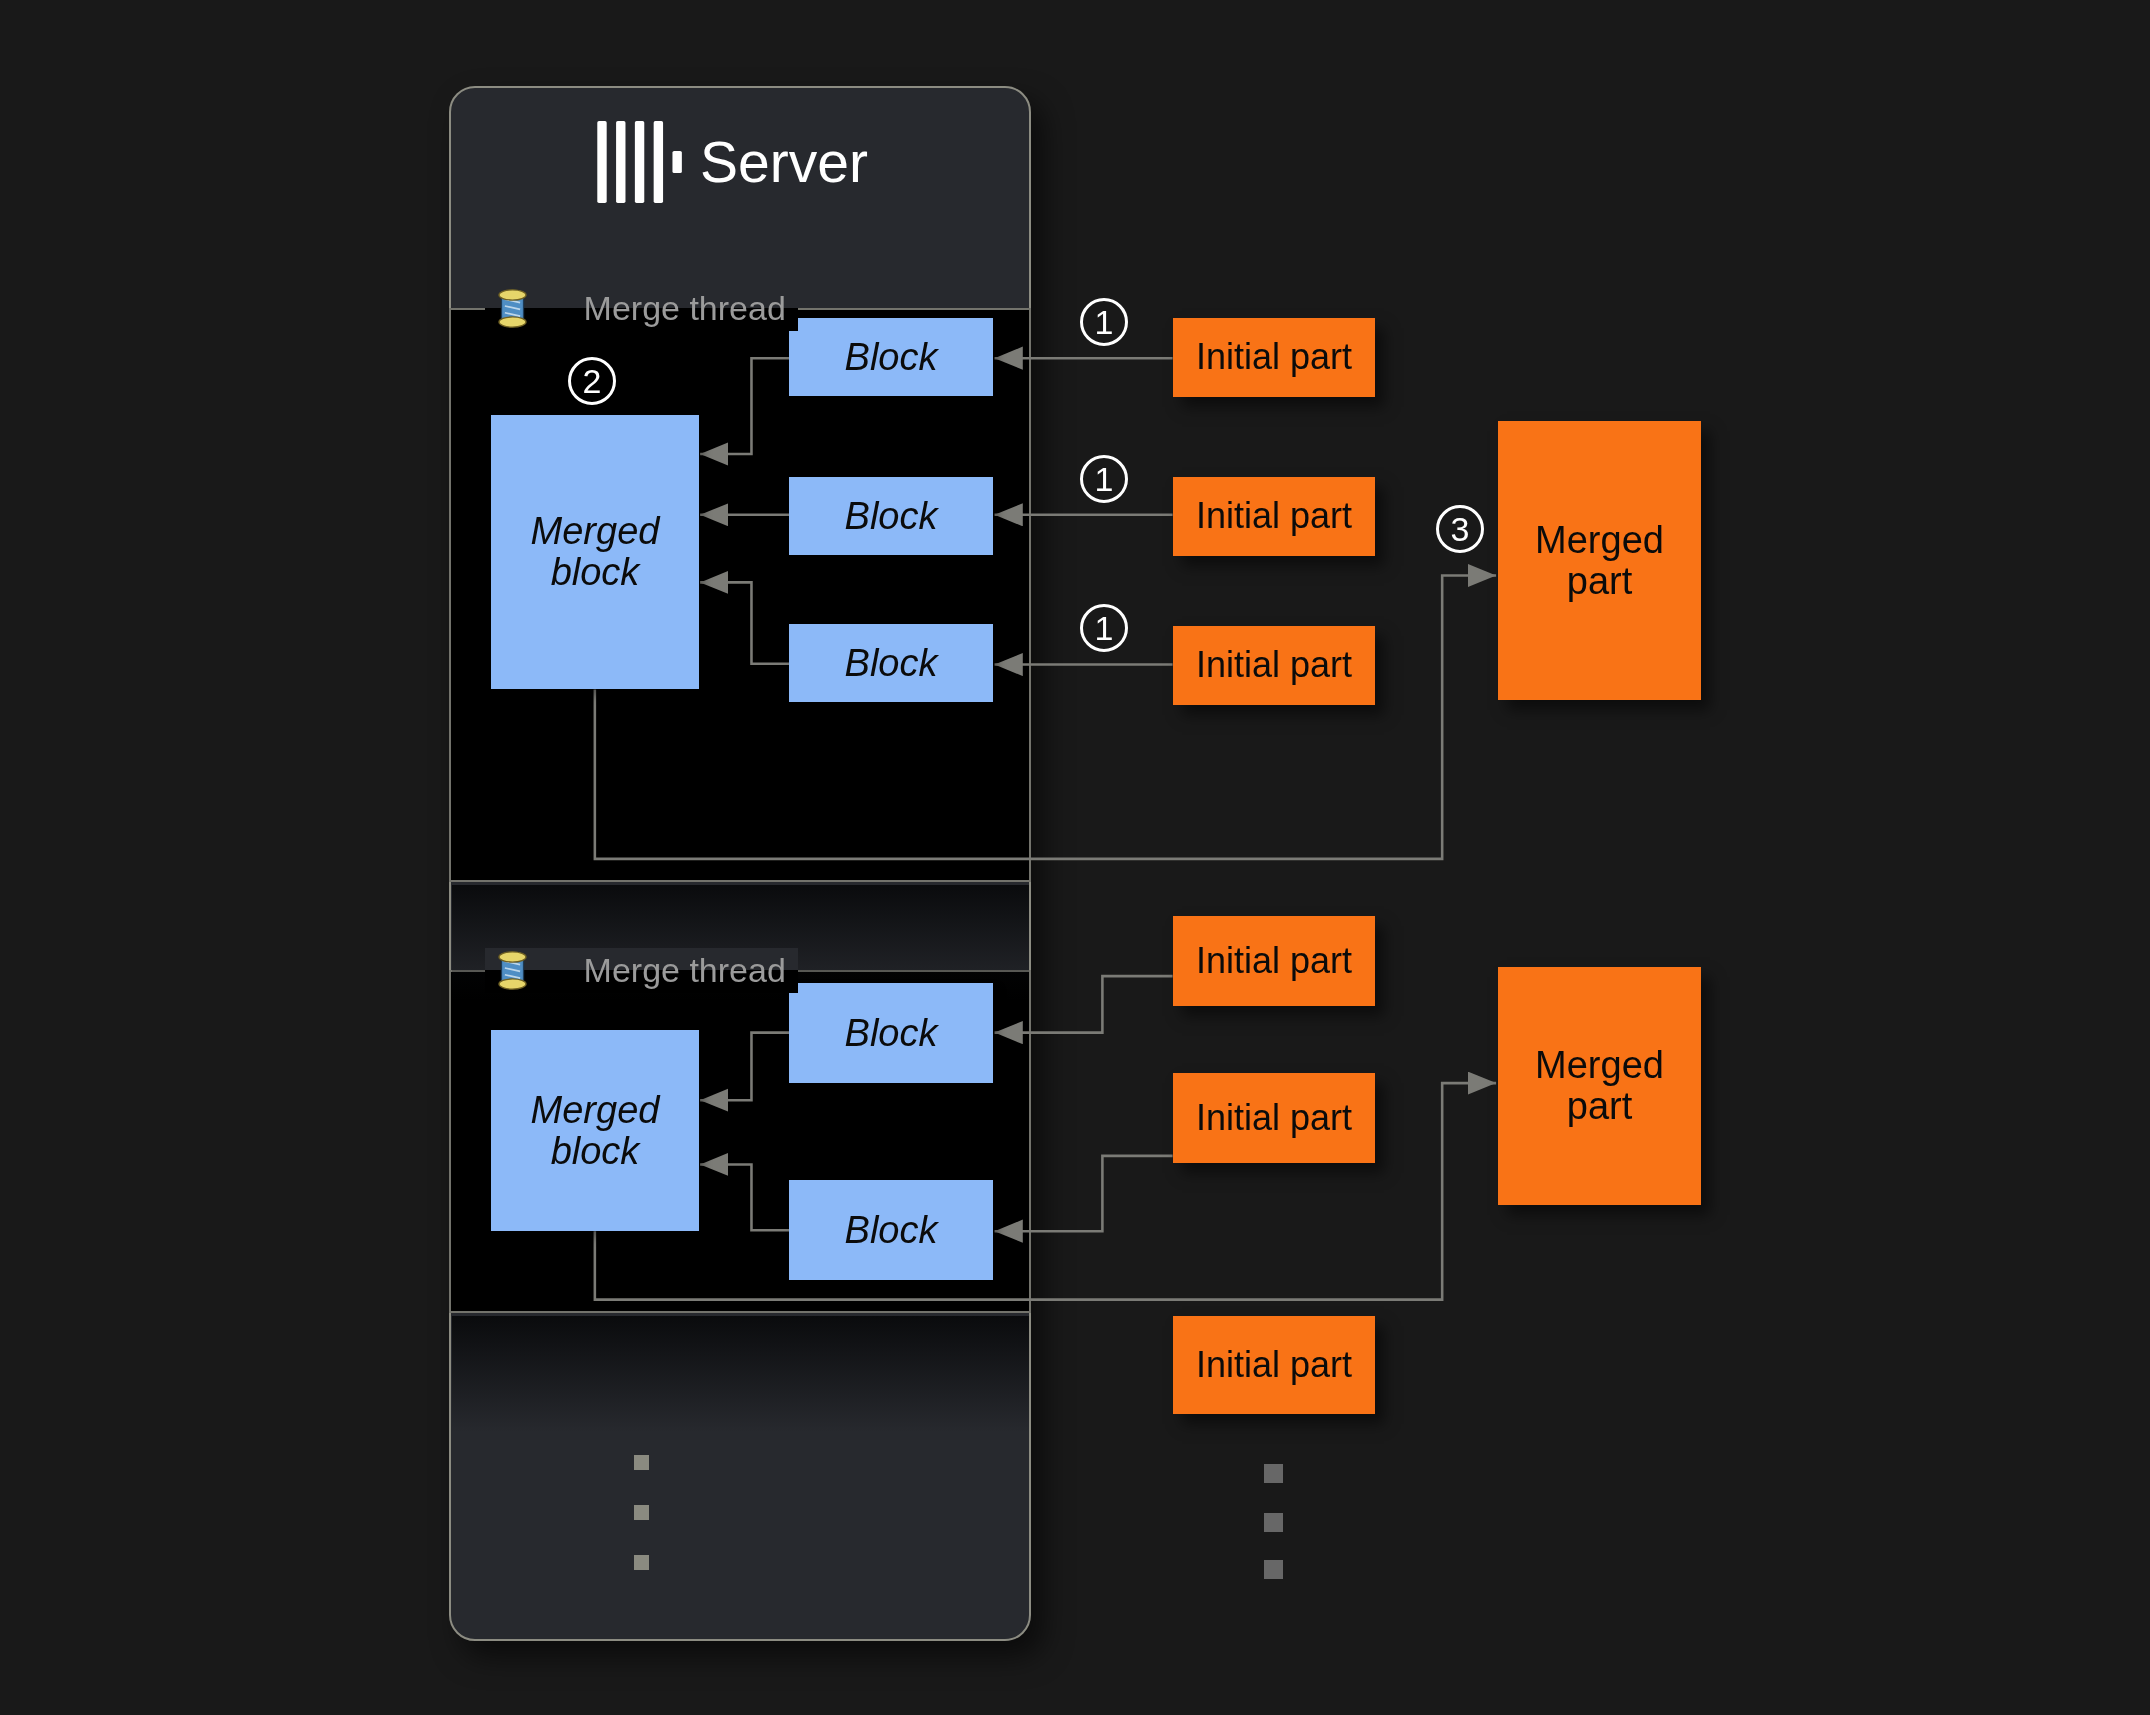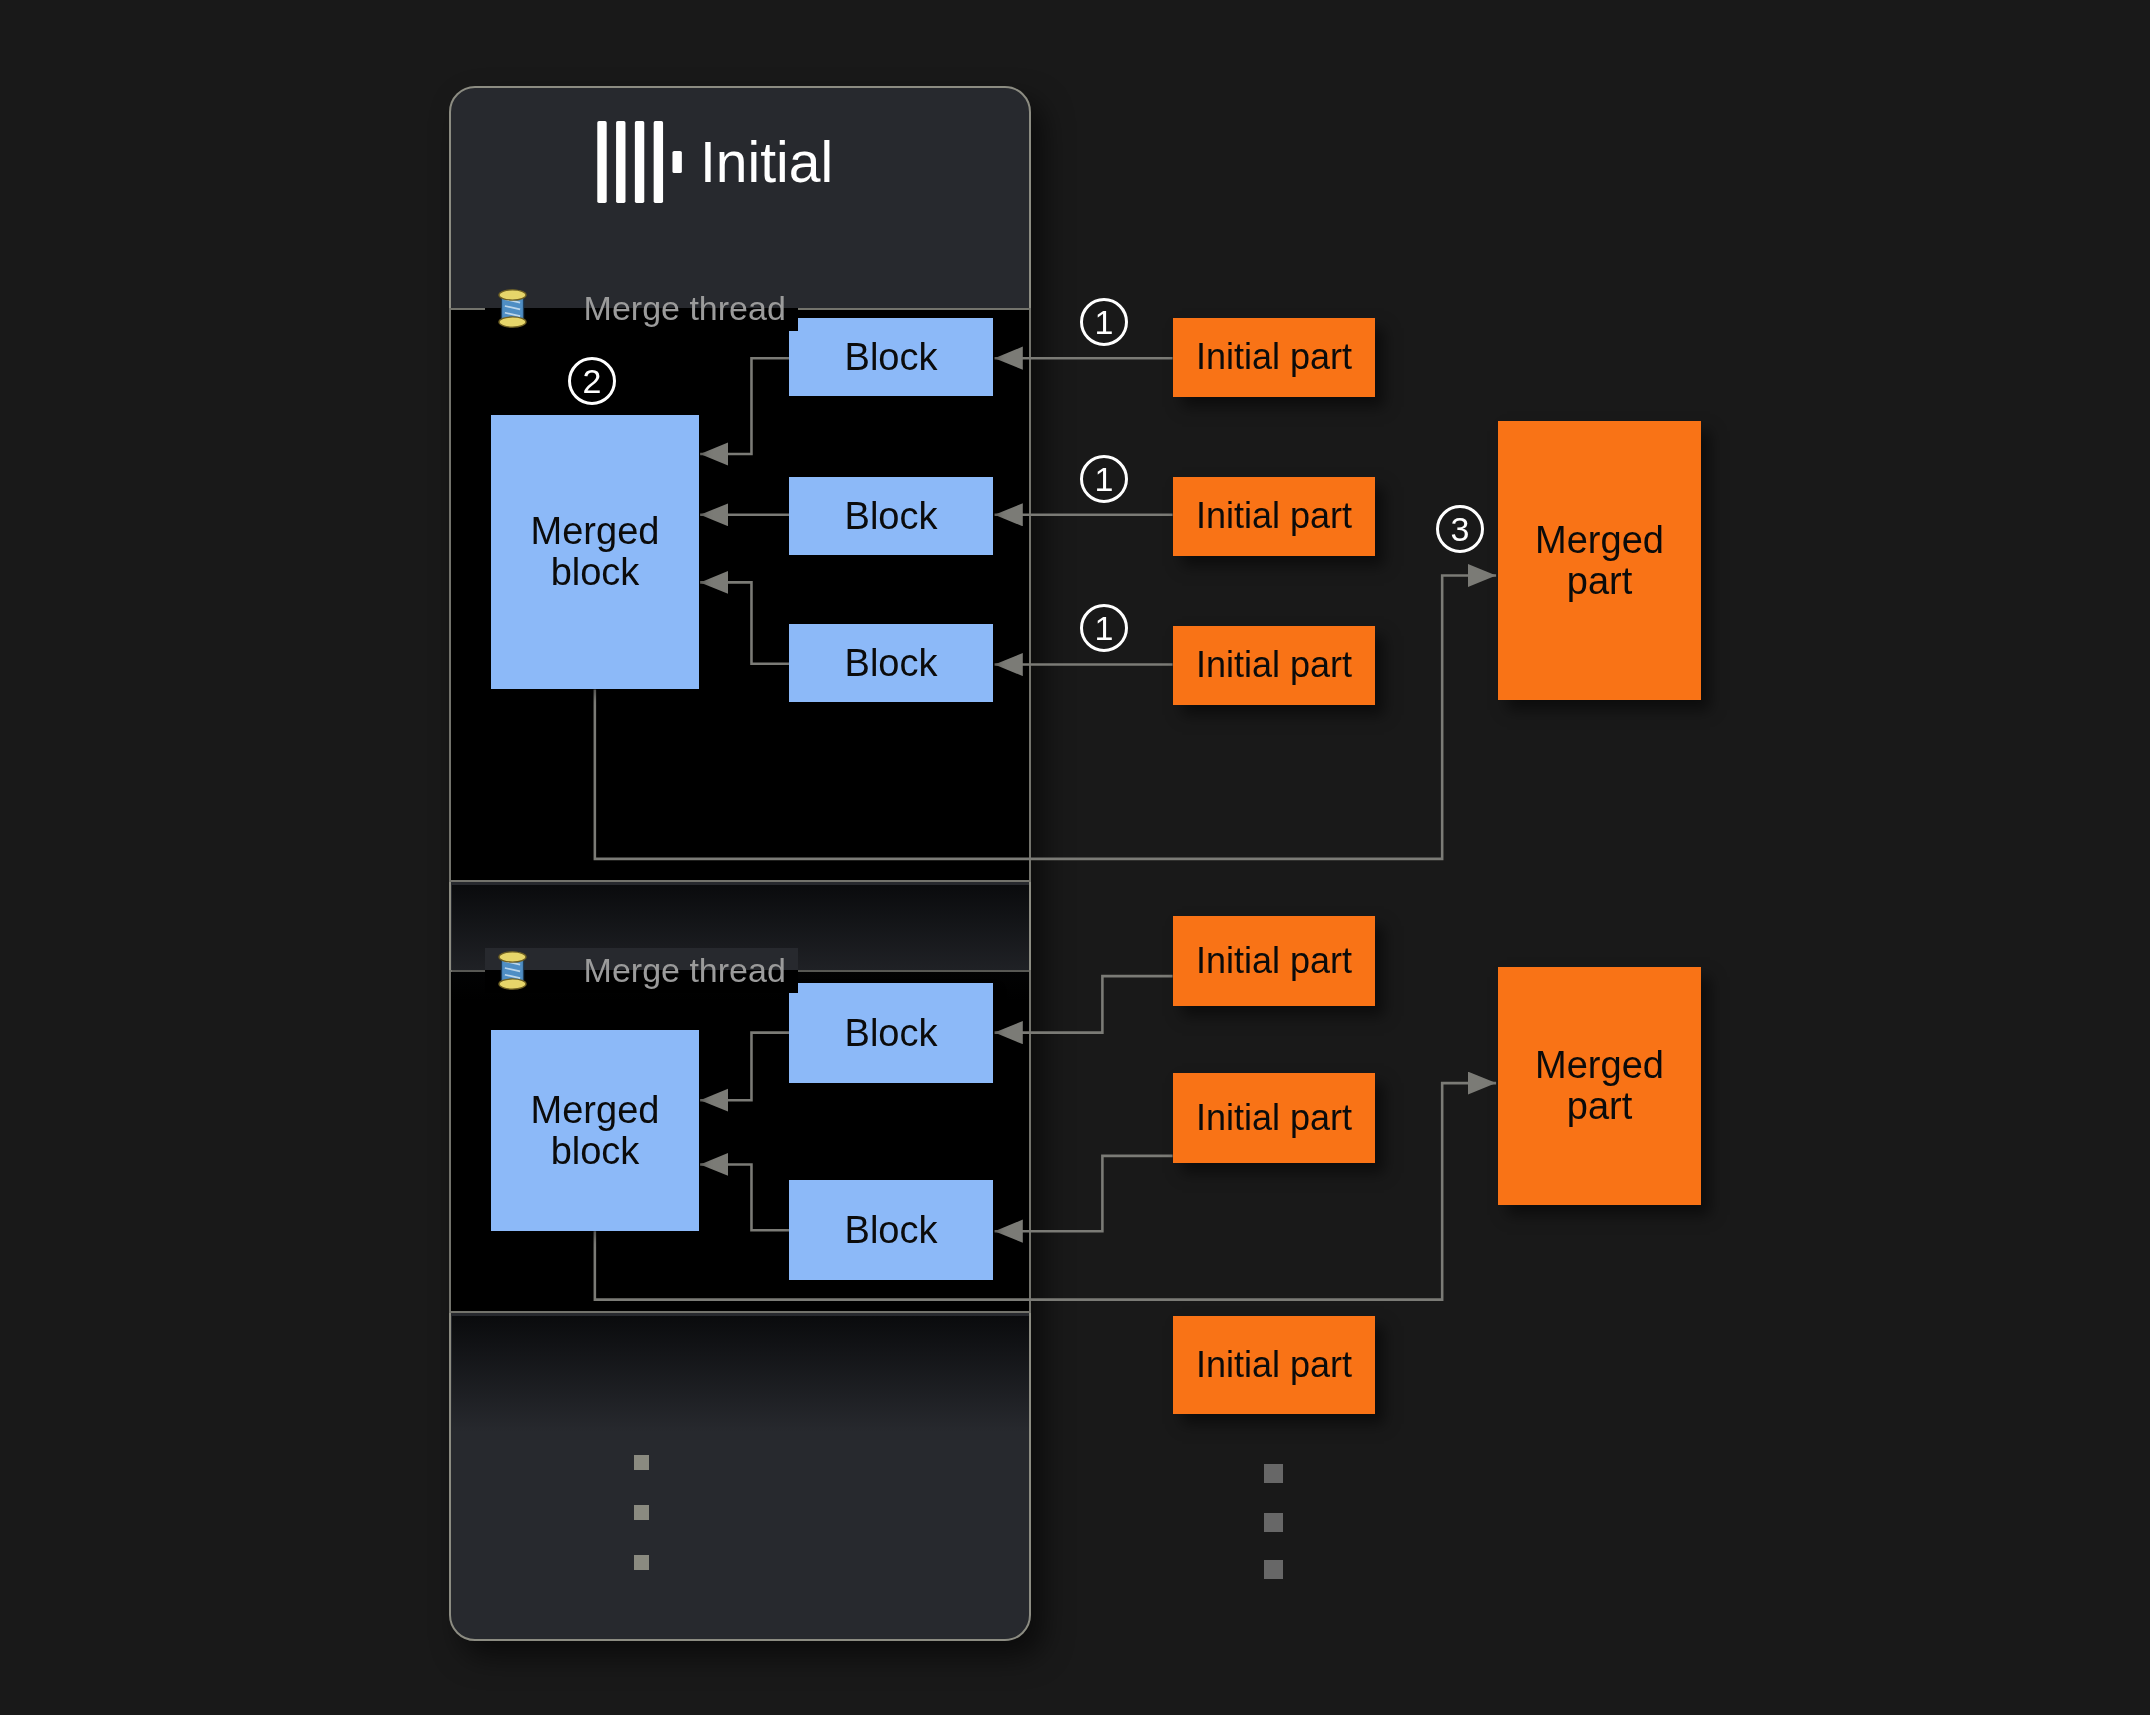--- a/index.html
+++ b/index.html
@@ -18,21 +18,21 @@
   .sec1{top:308px;height:574px;}
   .sec2{top:970px;height:343px;}
   .grad{position:absolute;left:452px;width:577px;height:116px;z-index:1;
         background:linear-gradient(to bottom,#0a0b0d,rgba(39,41,46,0));}
   .legend{position:absolute;height:45px;z-index:4;display:flex;align-items:center;gap:8.6px;
           padding:0 12px;background:linear-gradient(to bottom,#27292e 50%,#000000 50%);}
   .legend-text{color:#9b9b9b;font-size:34px;white-space:nowrap;margin-left:47px;}
   
   .box{position:absolute;box-sizing:border-box;display:flex;align-items:center;justify-content:center;
        text-align:center;color:#0b0b0b;z-index:3;}
-  .blue{background:#8cb9f8;box-shadow:4.3px 6px 8.6px rgba(0,0,0,.35);}
+  .blue{background:#8cb9f8;box-shadow:4.3px 6px 8.6px rgba(0,0,0,.35);font-style:italic;}
   .yellow{background:#f97316;box-shadow:8.6px 10.3px 13.7px rgba(0,0,0,.5);justify-content:center;}
   .box .lbl{font-size:38px;line-height:1.07;}
   .box .lbl.small{font-size:36px;}
   
   .badge{position:absolute;width:48px;height:48px;box-sizing:border-box;border:3px solid #ffffff;
          border-radius:50%;color:#ffffff;font-size:34px;line-height:43px;text-align:center;z-index:4;}
   
   .wires{position:absolute;left:0;top:0;width:2150px;height:1716px;z-index:2;}
   
   .dot{position:absolute;z-index:3;}
@@ -47,21 +47,21 @@
   <div class="panel"></div>
 
   <div class="server-header">
     <svg class="logo" viewBox="0 0 100 96">
       <rect x="0" y="0" width="11" height="96" rx="2" fill="#ffffff"></rect>
       <rect x="22" y="0" width="11" height="96" rx="2" fill="#ffffff"></rect>
       <rect x="44" y="0" width="11" height="96" rx="2" fill="#ffffff"></rect>
       <rect x="66" y="0" width="11" height="96" rx="2" fill="#ffffff"></rect>
       <rect x="88" y="35" width="11" height="26" rx="2" fill="#ffffff"></rect>
     </svg>
-    <div class="server-title">Initial</div>
+    <div class="server-title">Server</div>
   </div>
 
   <div class="section sec1"></div>
   <div class="section sec2"></div>
   <div class="grad" style="top:885px;"></div>
   <div class="grad" style="top:1316px;"></div>
 
   <svg class="wires" viewBox="0 0 2512 2004">
     <defs>
       <marker id="arr" markerWidth="13" markerHeight="10" refX="11" refY="4.5" orient="auto" markerUnits="strokeWidth">

